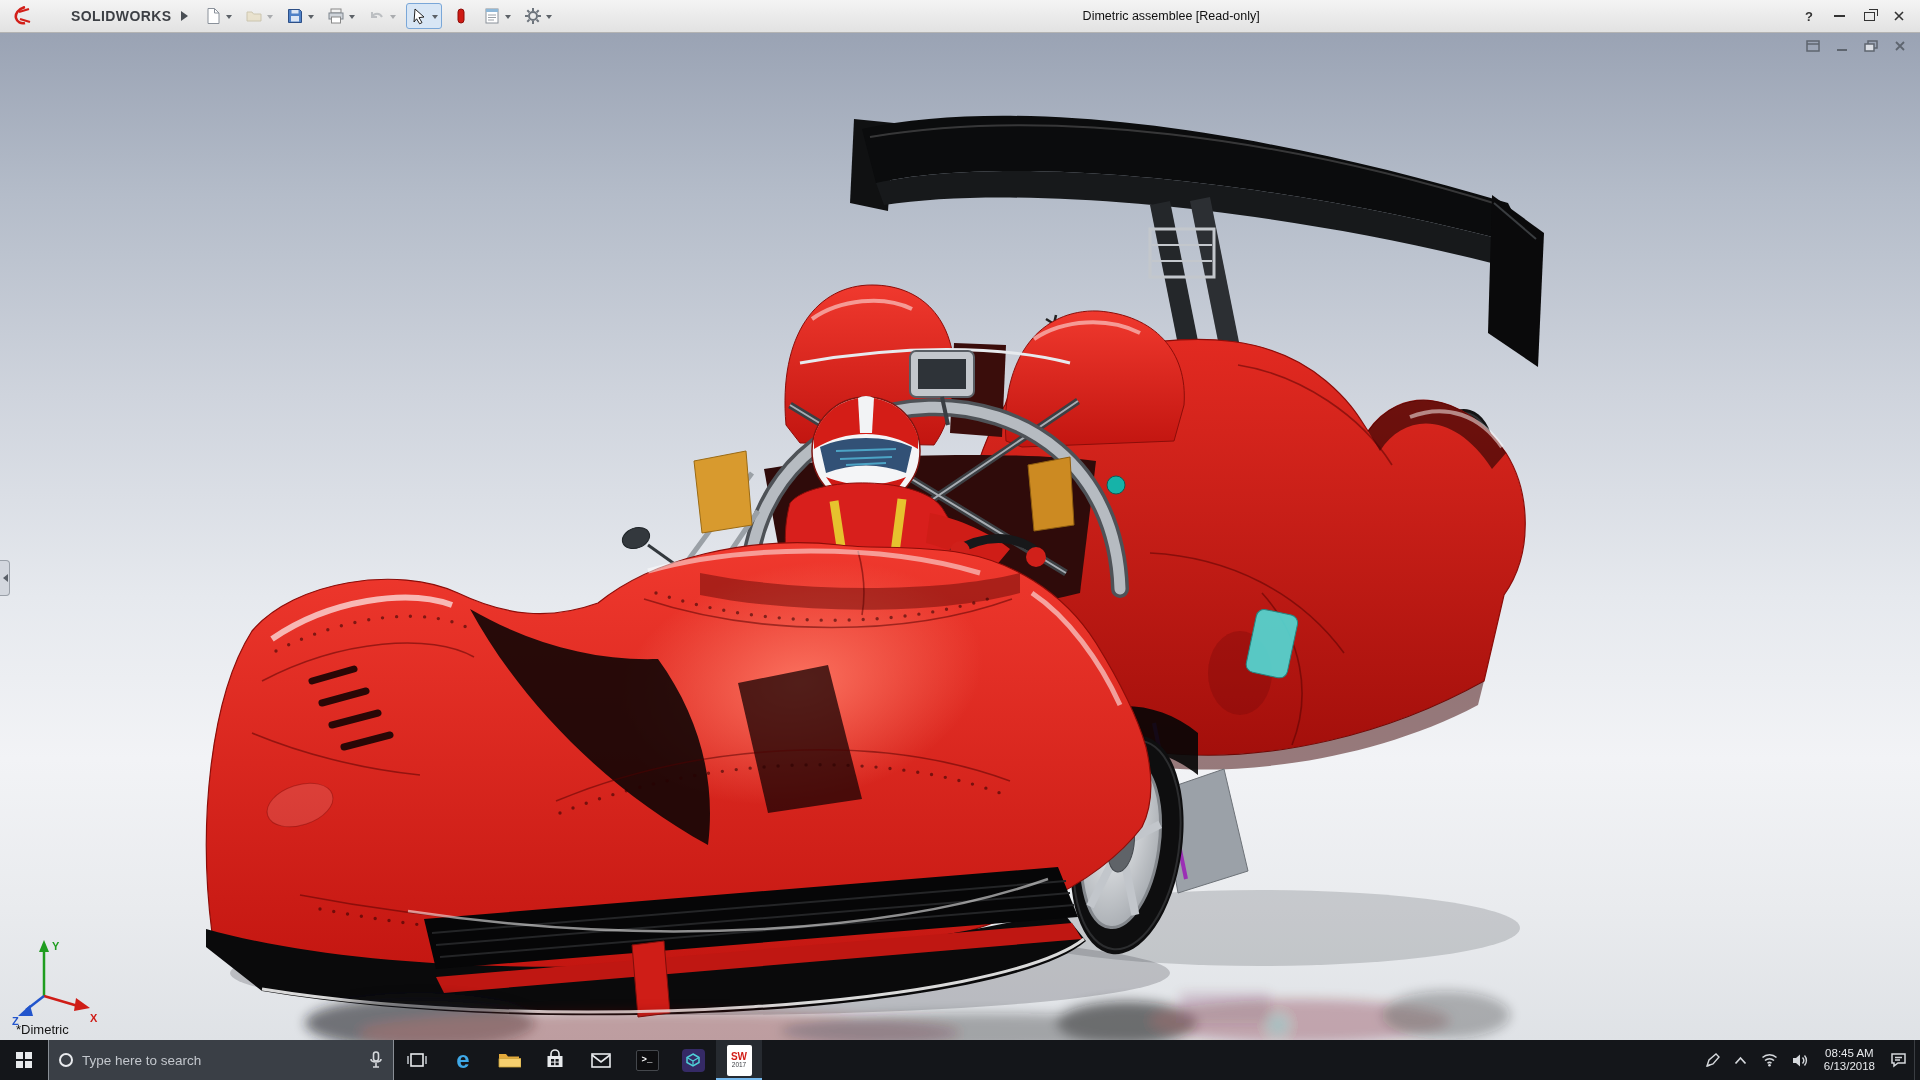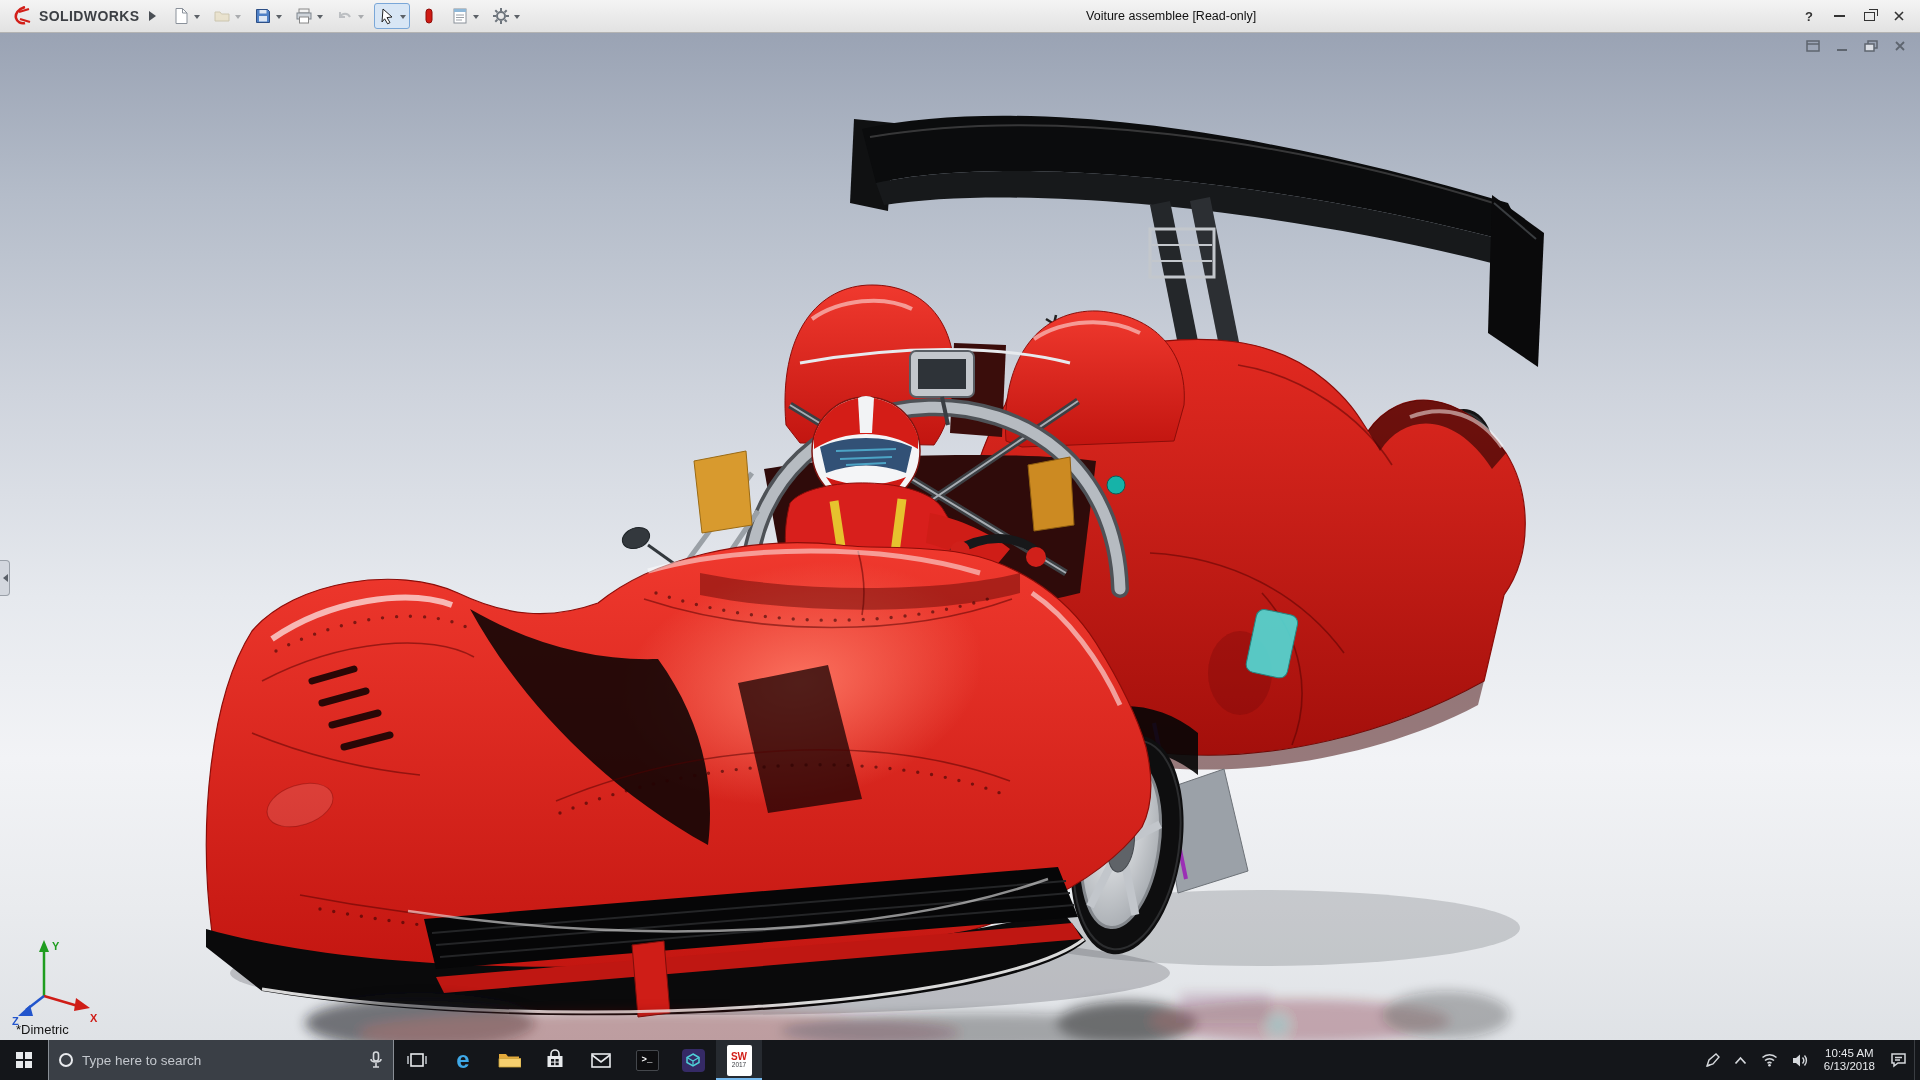--- a/index.html
+++ b/index.html
@@ -5,21 +5,21 @@
   * { margin:0; padding:0; box-sizing:border-box; }
   html,body { width:1920px; height:1080px; overflow:hidden; background:#000;
               font-family:"Liberation Sans", sans-serif; }
   #screen { width:1920px; height:1080px; display:flex; flex-direction:column; }
 
   
   #titlebar { flex:0 0 33px; background:linear-gradient(#f4f4f4,#e2e2e2);
               border-bottom:1px solid #b3b3b3; display:flex; align-items:center;
               position:relative; padding:0 6px; }
   #logo { display:flex; align-items:center; gap:5px; padding:0 6px; }
-  #brand-text { font-size:14px; font-weight:bold; color:#3c3f44; letter-spacing:.4px; }
+  #brand-text { font-size:14px; font-weight:bold; color:#3c3f44; letter-spacing:.4px;margin-left:32px; }
   .flyout-arrow { width:0; height:0; border:5px solid transparent; border-left:7px solid #4a4f55; margin:0 8px 0 4px; }
   #qtoolbar { display:flex; align-items:center; gap:7px; }
   .tb-btn { display:flex; align-items:center; height:26px; padding:0 3px; border-radius:3px; }
   .tb-btn.pressed { background:#d8e6f5; border:1px solid #7aa7d8; }
   .tb-btn svg { display:block; }
   .drop { width:0; height:0; border:3.5px solid transparent; border-top:4.5px solid #5c6167; margin:4px 0 0 4px; }
   .dim { opacity:.45; }
   #doc-title { position:absolute; left:61%; transform:translateX(-50%);
                font-size:12.5px; color:#101010; white-space:nowrap; }
   #win-controls { margin-left:auto; display:flex; align-items:center; }
@@ -147,21 +147,21 @@
       </div>
       <div class="tb-btn">
         <svg width="18" height="18" viewBox="0 0 18 18">
           <circle cx="9" cy="9" r="4" fill="none" stroke="#6d747c" stroke-width="2"></circle>
           <path d="M9 1v3M9 14v3M1 9h3M14 9h3M3.3 3.3l2.1 2.1M12.6 12.6l2.1 2.1M14.7 3.3l-2.1 2.1M5.4 12.6l-2.1 2.1" stroke="#6d747c" stroke-width="2"></path>
           </svg>
         <span class="drop"></span>
       </div>
     </div>
 
-    <div id="doc-title">Voiture assemblee [Read-only]</div>
+    <div id="doc-title">Dimetric assemblee [Read-only]</div>
 
     <div id="win-controls">
       <div class="wc-btn">
         <span class="wc-help">?</span>
       </div>
       <div class="wc-btn">
         <span class="glyph-min"></span>
       </div>
       <div class="wc-btn">
         <span class="glyph-max">
@@ -470,21 +470,21 @@
           <circle cx="8.5" cy="12.2" r="1.3" fill="#d5d8dc"></circle>
           </svg>
       </div>
       <div class="tray-btn">
         <svg width="17" height="15" viewBox="0 0 17 15">
           <polygon points="1,5 4,5 8,1.5 8,13.5 4,10 1,10" fill="#d5d8dc"></polygon>
           <path d="M10.5 4.5a4.5 4.5 0 0 1 0 6 M12.5 2.5a7.5 7.5 0 0 1 0 10" fill="none" stroke="#d5d8dc" stroke-width="1.4"></path>
           </svg>
       </div>
       <div id="clock">
-        <div>10:45 AM</div>
+        <div>08:45 AM</div>
         <div>6/13/2018</div>
       </div>
       <div class="tray-btn">
         <svg width="17" height="16" viewBox="0 0 17 16">
           <path d="M2 2h13v9H8l-4 3v-3H2z" fill="none" stroke="#d5d8dc" stroke-width="1.5"></path>
           <path d="M5 5.5h7M5 8h5" stroke="#d5d8dc" stroke-width="1.3"></path>
           </svg>
       </div>
       <div id="show-desktop"></div>
     </div>

